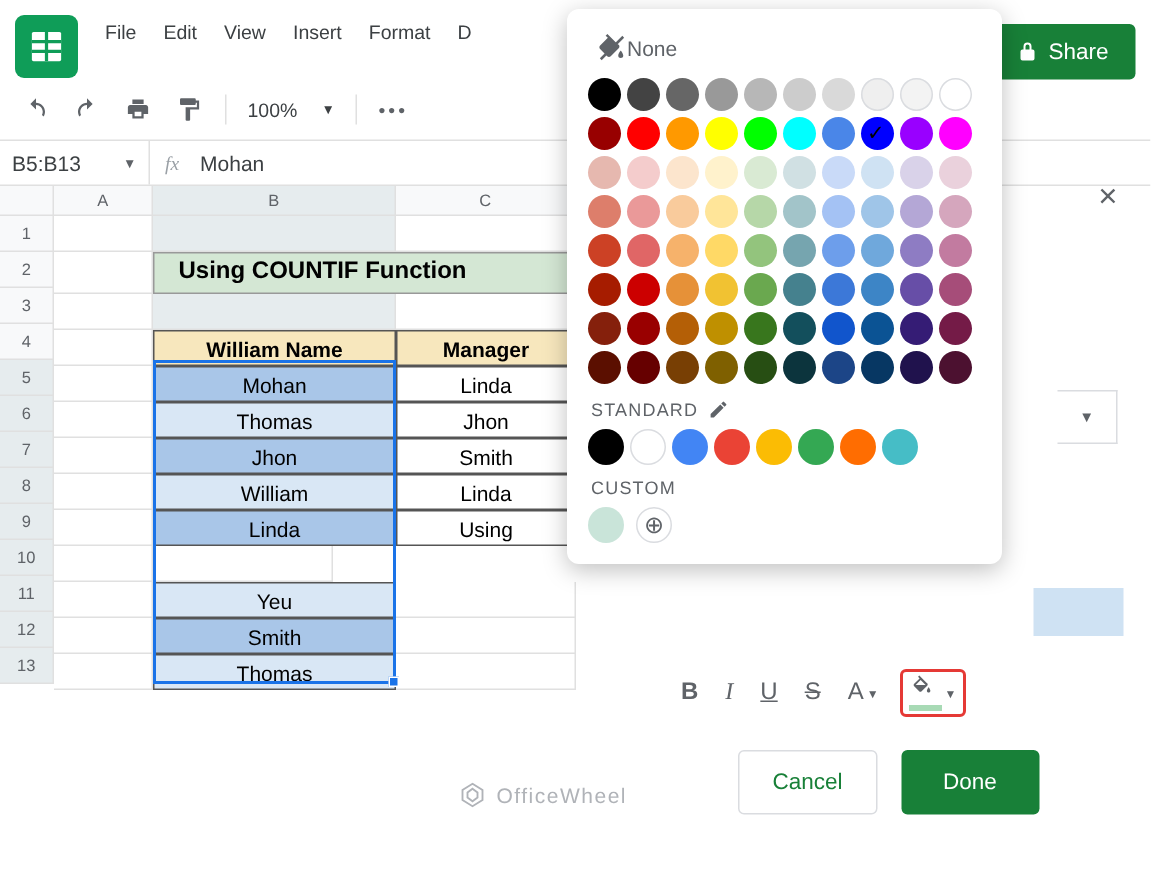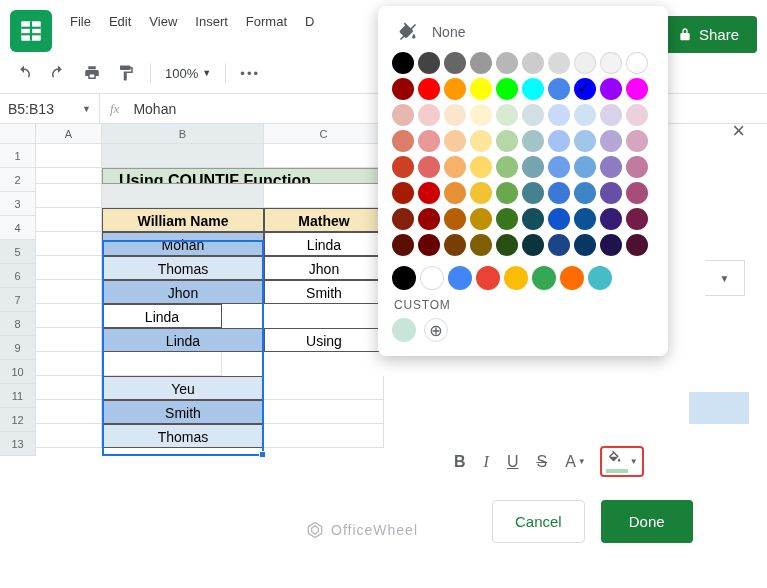--- a/index.html
+++ b/index.html
@@ -64,21 +64,21 @@
   }
   .toolbar {
     display: flex;
     align-items: center;
     gap: 14px;
     padding: 10px 14px;
     border-bottom: 1px solid #e0e0e0;
   }
   .toolbar .icon { width: 20px; height: 20px; color: #5f6368; cursor: pointer; display: flex; align-items: center; justify-content: center; }
   .toolbar .sep { width: 1px; height: 20px; background: #e0e0e0; }
-  .zoom { font-size: 13px; color: #3c4043; display: flex; align-items: center; gap: 4px; }
+  .zoom { font-size: 13px; color: #3c4043; display: flex; align-items: center; gap: 16px; }
   .namebox-row {
     display: flex;
     align-items: center;
     border-bottom: 1px solid #e0e0e0;
     height: 30px;
   }
   .namebox {
     width: 100px;
     padding: 0 8px;
     border-right: 1px solid #e0e0e0;
@@ -173,21 +173,21 @@
     left: 378px;
     top: 6px;
     width: 290px;
     background: #fff;
     border-radius: 8px;
     box-shadow: 0 4px 16px rgba(0,0,0,0.25);
     padding: 14px 14px 10px 14px;
     z-index: 100;
   }
   .picker-none {
-    display: flex; align-items: center; gap: 14px;
+    display: flex; align-items: center; 
     color: #5f6368; font-size: 14px; padding: 2px 6px 10px 6px;
   }
   .swatch-grid {
     display: grid;
     grid-template-columns: repeat(10, 22px);
     gap: 4px;
     margin-bottom: 10px;
   }
   .swatch {
     width: 22px; height: 22px; border-radius: 50%;
@@ -379,51 +379,52 @@
     </div>
   <div class="grid" id="grid">
     <div class="selection-box" style="left:66px; top:96px; width:162px; height:216px;">
       <div class="sel-handle" style="right:-4px; bottom:-4px;"></div>
     </div>
   <div class="gridrow">
         <div class="cell colA"></div>
         <div class="cell colB"></div>
         <div class="cell colC"></div>
       </div>
-      <div class="gridrow" style="height: 16px;">
+      <div class="gridrow" style="height: 28px;">
         <div class="cell colA"></div>
         <div class="cell title-cell" style="width: 282px;">Using COUNTIF Function</div>
       </div>
       <div class="gridrow">
         <div class="cell colA"></div>
         <div class="cell colB"></div>
         <div class="cell colC"></div>
       </div>
       <div class="gridrow">
         <div class="cell colA"></div>
         <div class="cell colB hdr-cell">William Name</div>
-        <div class="cell colC hdr-cell">Mathew</div>
+        <div class="cell colC hdr-cell">Manager</div>
       </div>
       <div class="gridrow">
         <div class="cell colA"></div>
         <div class="cell colB data-cell hl-med">Mohan</div>
         <div class="cell colC data-cell">Linda</div>
       </div>
       <div class="gridrow">
         <div class="cell colA"></div>
         <div class="cell colB data-cell hl-light">Thomas</div>
         <div class="cell colC data-cell">Jhon</div>
       </div>
       <div class="gridrow">
         <div class="cell colA"></div>
         <div class="cell colB data-cell hl-med">Jhon</div>
         <div class="cell colC data-cell">Smith</div>
       </div>
       <div class="gridrow">
         <div class="cell colA"></div>
+        <div class="cell colB data-cell hl-light">William</div>
         <div class="cell colC data-cell">Linda</div>
       </div>
       <div class="gridrow">
         <div class="cell colA"></div>
         <div class="cell colB data-cell hl-med">Linda</div>
         <div class="cell colC data-cell">Using</div>
       </div>
       <div class="gridrow">
         <div class="cell colA"></div>
         <div class="cell colC"></div>
@@ -567,20 +568,26 @@
       <div class="swatch" style="background: rgb(102, 0, 0);"></div>
       <div class="swatch" style="background: rgb(120, 63, 4);"></div>
       <div class="swatch" style="background: rgb(127, 96, 0);"></div>
       <div class="swatch" style="background: rgb(39, 78, 19);"></div>
       <div class="swatch" style="background: rgb(12, 52, 61);"></div>
       <div class="swatch" style="background: rgb(28, 69, 135);"></div>
       <div class="swatch" style="background: rgb(7, 55, 99);"></div>
       <div class="swatch" style="background: rgb(32, 18, 77);"></div>
       <div class="swatch" style="background: rgb(76, 17, 48);"></div>
     </div>
+  <div class="section-label">
+    <span>STANDARD</span>
+    <svg width="14" height="14" viewBox="0 0 24 24" fill="#5f6368">
+        <path d="M3 17.25V21h3.75L17.81 9.94l-3.75-3.75L3 17.25zM20.71 7.04a1 1 0 0 0 0-1.41l-2.34-2.34a1 1 0 0 0-1.41 0l-1.83 1.83 3.75 3.75 1.83-1.83z"></path>
+      </svg>
+  </div>
   <div class="standard-row" id="standard-row">
       <div class="swatch" style="background: rgb(0, 0, 0);"></div>
       <div class="swatch lightborder" style="background: rgb(255, 255, 255);"></div>
       <div class="swatch" style="background: rgb(66, 133, 244);"></div>
       <div class="swatch" style="background: rgb(234, 67, 53);"></div>
       <div class="swatch" style="background: rgb(251, 188, 4);"></div>
       <div class="swatch" style="background: rgb(52, 168, 83);"></div>
       <div class="swatch" style="background: rgb(255, 109, 1);"></div>
       <div class="swatch" style="background: rgb(70, 189, 198);"></div>
     </div>

